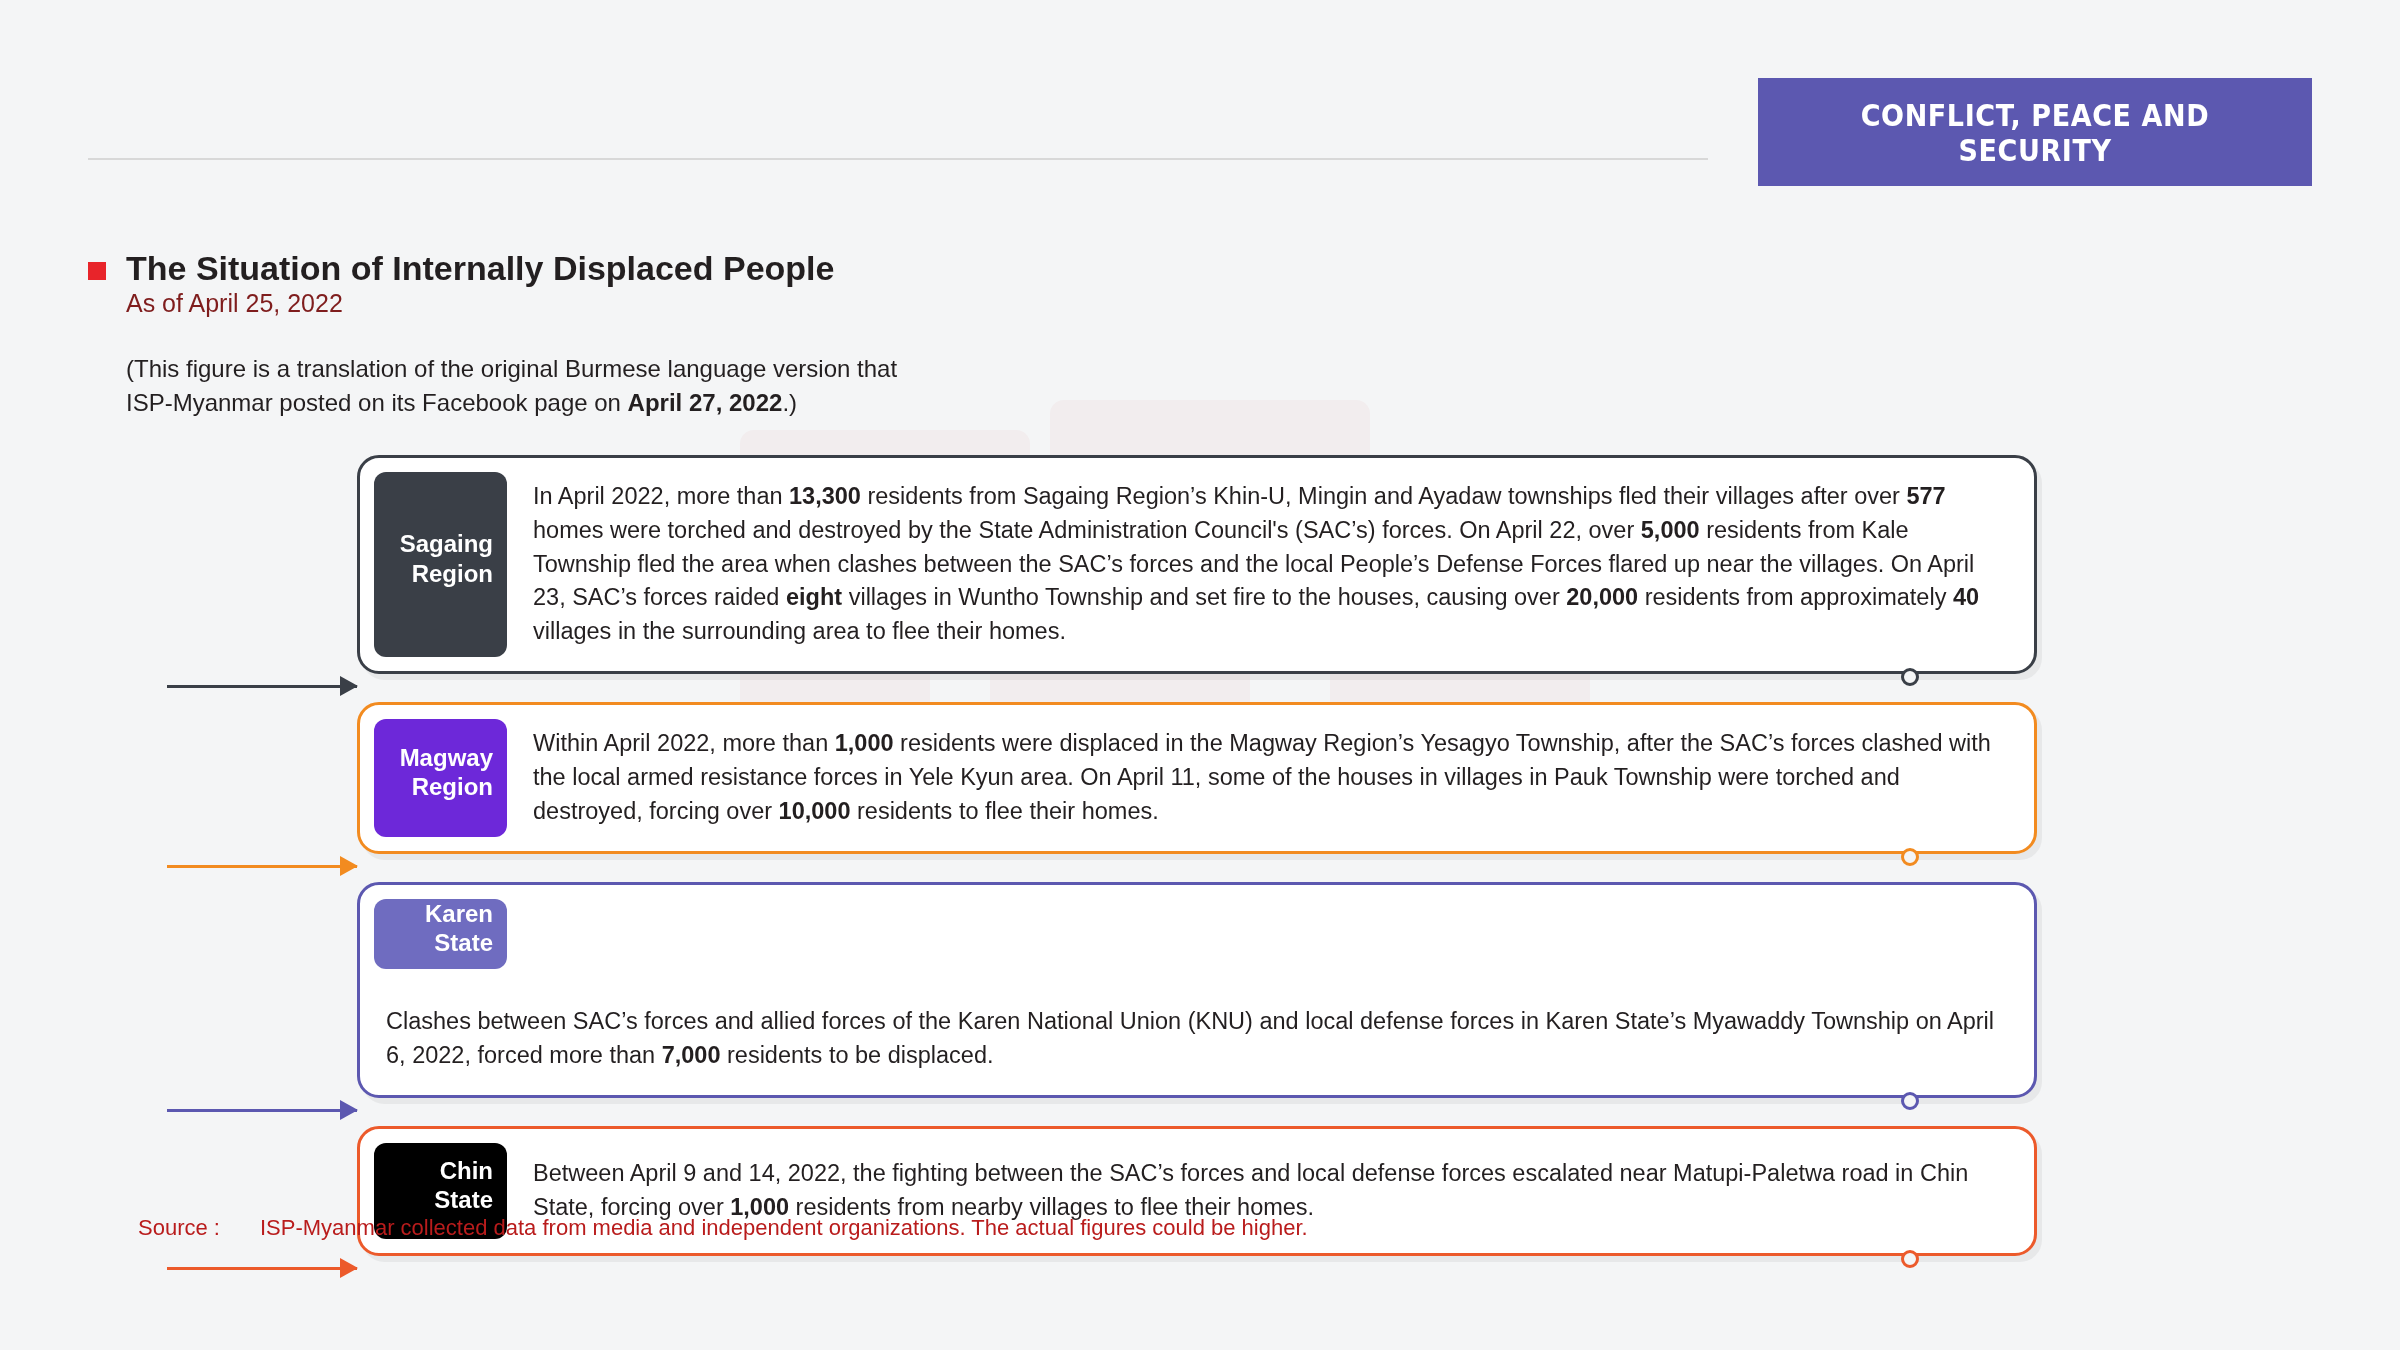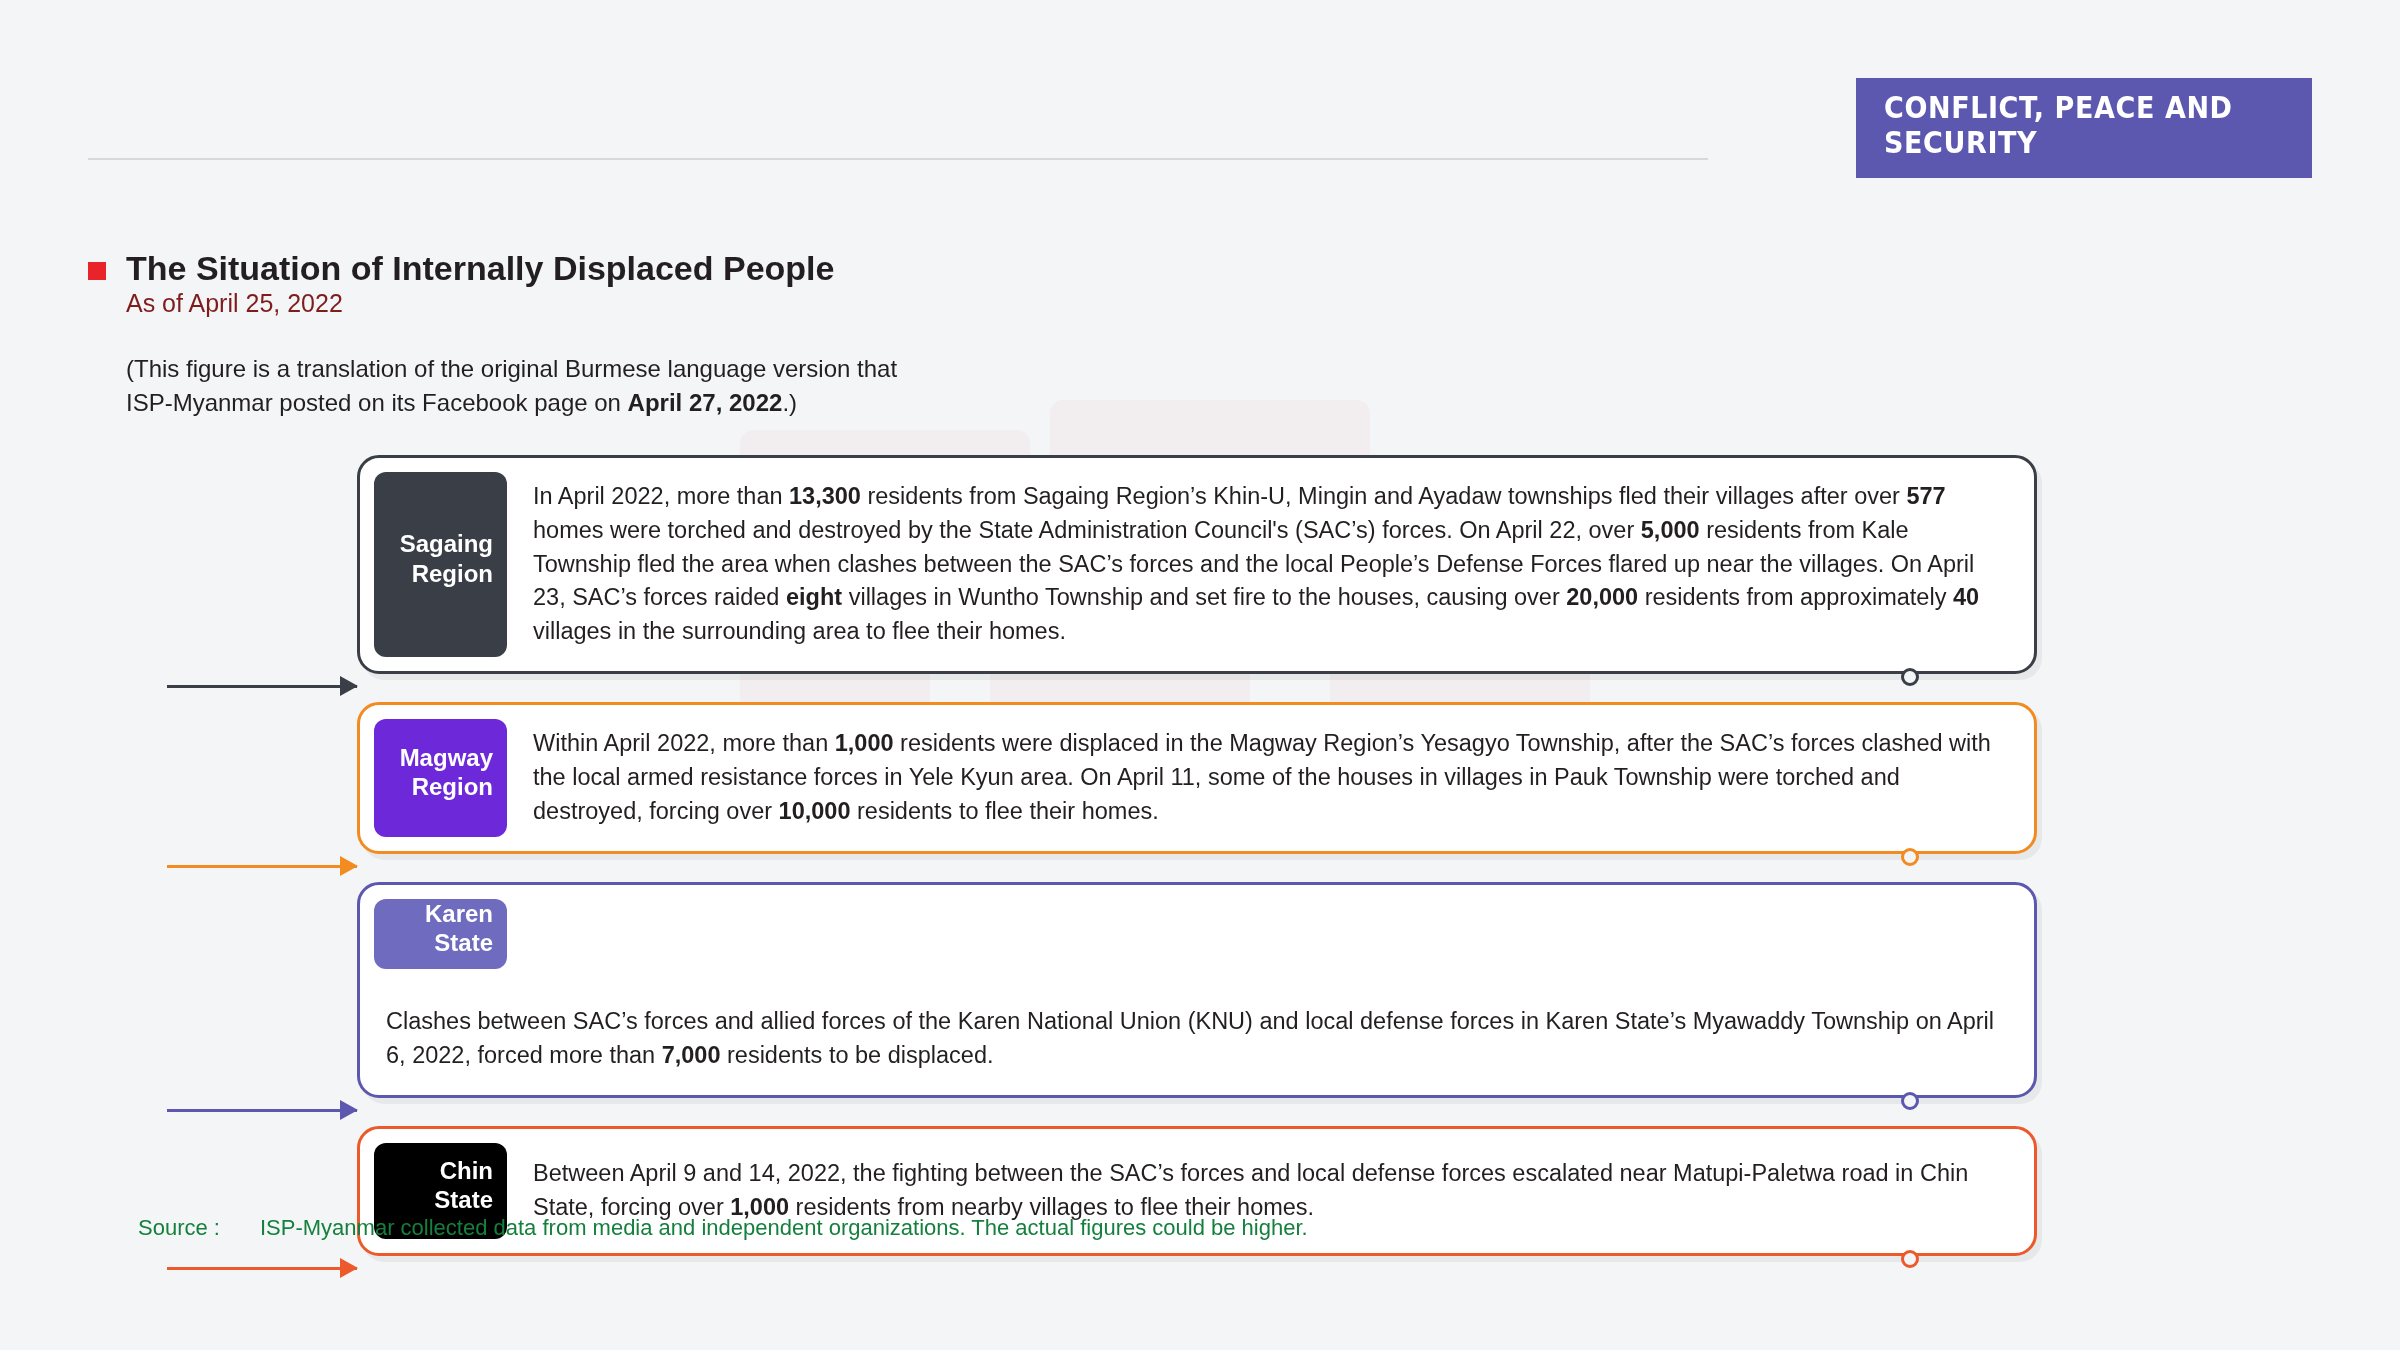--- a/index.html
+++ b/index.html
@@ -43,23 +43,24 @@
   }
   .header-tag {
     position: absolute;
     right: 0;
     top: 0;
     background: #5c58b0;
     color: #ffffff;
     font-size: 30px;
     font-weight: bold;
     letter-spacing: 0.6px;
-    padding: 12px 28px 18px 28px;
-    width: 456px;
+    padding: 20px 28px 18px 28px;
+    width: 554px;
     box-sizing: border-box;
+    text-align: center;
     font-family: "DejaVu Sans", sans-serif;
     font-stretch: condensed;
   }
   .header-rule {
     position: absolute;
     left: 0;
     top: 80px;
     width: 1620px;
     height: 2px;
     background: #d8d8d8;
@@ -193,21 +194,21 @@
     border: 3px solid #000;
     box-sizing: border-box;
   }
 
   
   .source {
     position: absolute;
     left: 138px;
     top: 1215px;
     font-size: 22px;
-    color: #15803d;
+    color: #b91c1c;
   }
   .source .lbl {
     display: inline-block;
     width: 122px;
   }
 
   
   .wm {
     position: absolute;
     border-radius: 14px;

